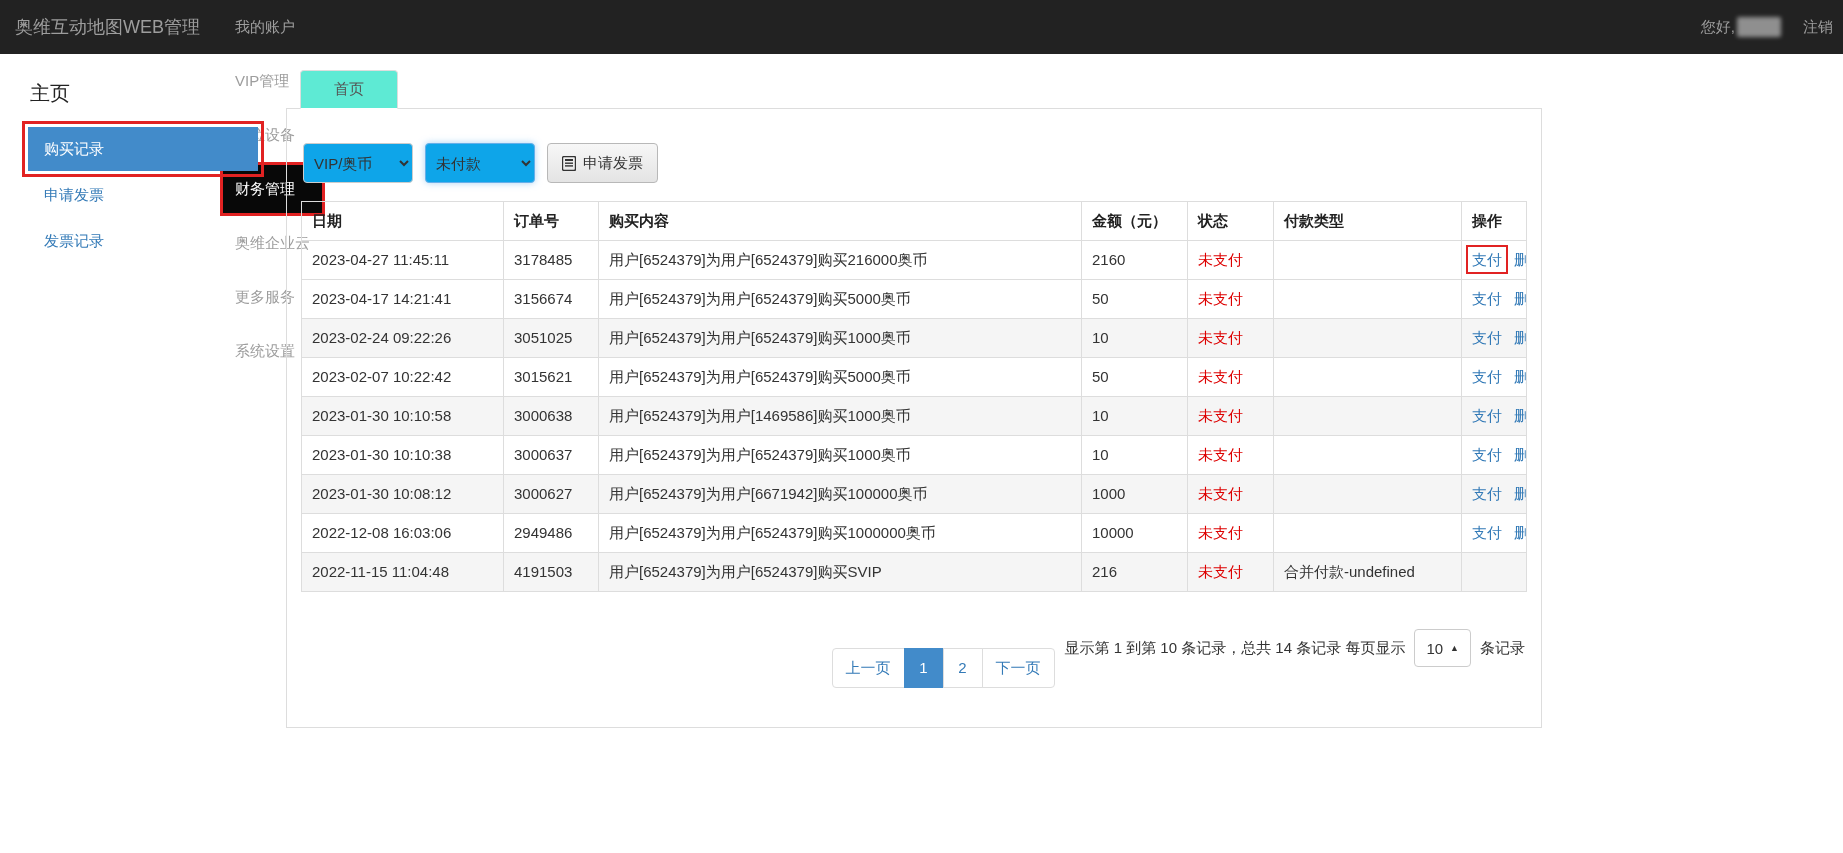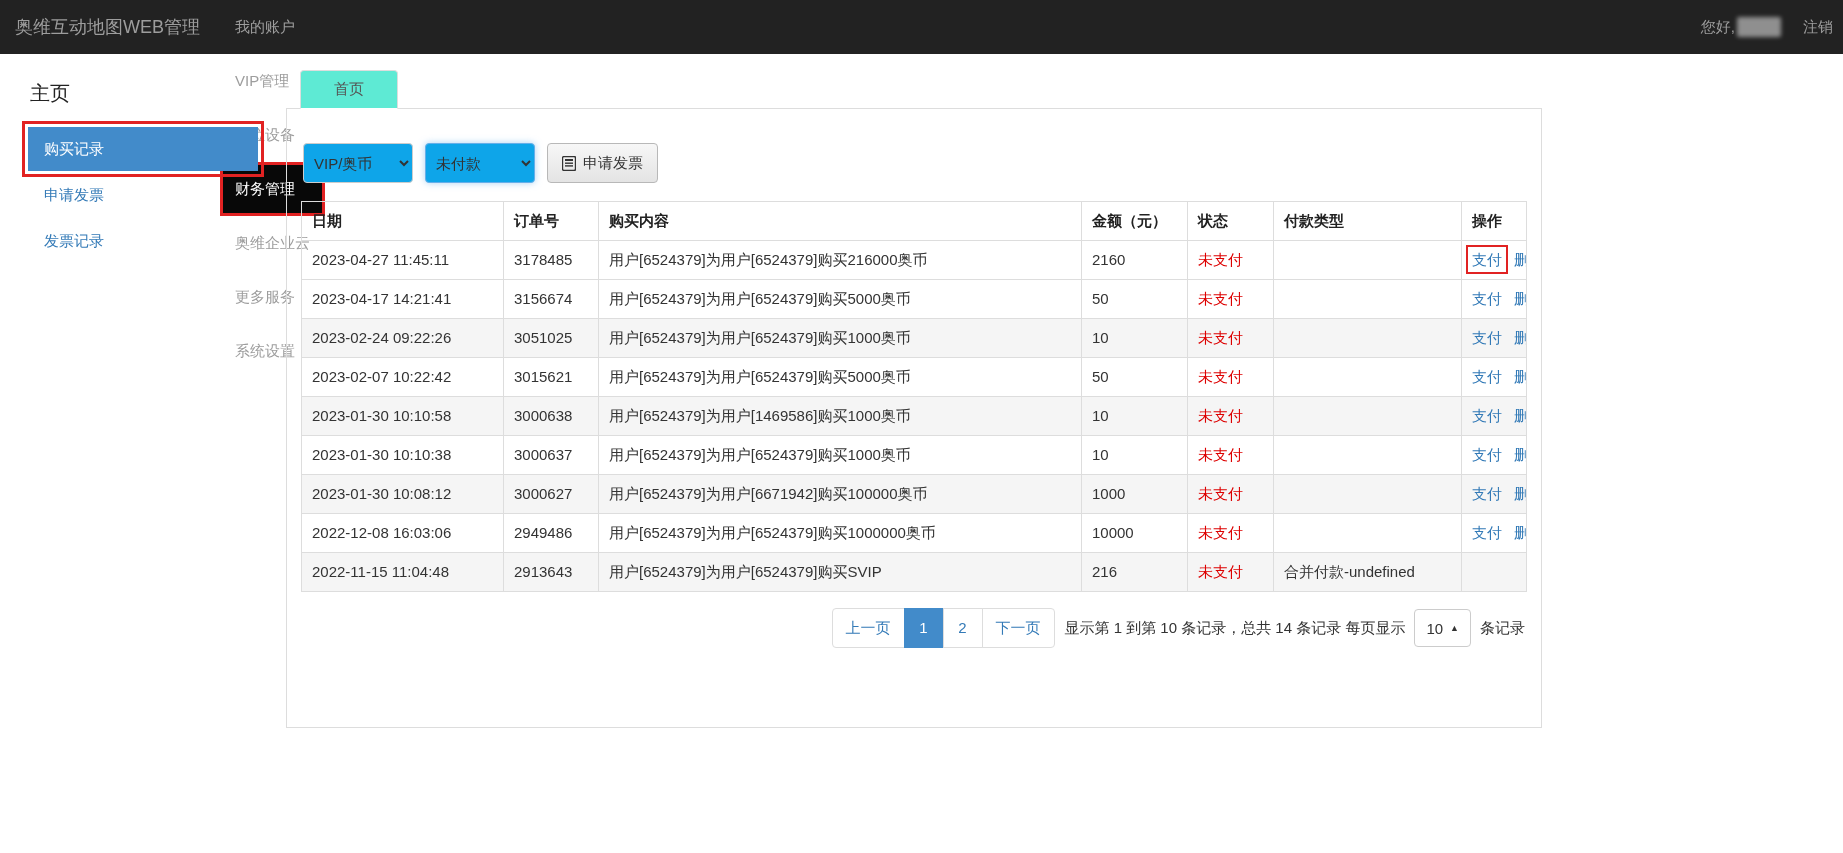--- a/index.html
+++ b/index.html
@@ -59,21 +59,21 @@
   .col-status { width:86px; }
   .col-paytype { width:188px; }
   .num { text-align:right; }
   .status-cell { color:var(--status-red); }
   .actions-cell a { color:var(--link-blue); margin-right:12px; }
   .actions-cell a:last-child { margin-right:8px; }
   .pay-annotated { outline:2px solid var(--annotation-red); outline-offset:4px; }
 
   
   .pager-row { display:flex; align-items:center; justify-content:flex-end; gap:10px; margin-top:16px; padding-right:2px; }
-  .pagination { display:flex; }
+  .pagination { display:flex;margin-top:40px; }
   .page-btn { min-width:40px; padding:0 13px; height:40px; line-height:38px; text-align:center; border:1px solid #ddd; margin-left:-1px; background:#fff; color:var(--link-blue); font-size:15px; cursor:pointer; }
   .page-btn:first-child { border-radius:4px 0 0 4px; margin-left:0; }
   .page-btn:last-child { border-radius:0 4px 4px 0; }
   .page-btn.active { background:var(--accent-blue); border-color:var(--accent-blue); color:#fff; }
   .page-info { display:flex; align-items:center; gap:9px; color:#333; font-size:15px; }
   .per-page { height:38px; padding:0 11px; border:1px solid #ccc; border-radius:4px; background:#fff; font-size:15px; color:#333; display:flex; align-items:center; gap:7px; cursor:pointer; }
   .caret-up { font-size:9px; color:#333; }
 </style>
 </head>
 <body>
@@ -216,21 +216,21 @@
               <td>2022-12-08 16:03:06</td>
               <td>2949486</td>
               <td>用户[6524379]为用户[6524379]购买1000000奥币</td>
               <td class="num">10000</td>
               <td class="status-cell">未支付</td>
               <td></td>
               <td class="actions-cell"><a>支付</a><a>删除</a></td>
             </tr>
             <tr>
               <td>2022-11-15 11:04:48</td>
-              <td>2913643</td>
+              <td>4191503</td>
               <td>用户[6524379]为用户[6524379]购买SVIP</td>
               <td class="num">216</td>
               <td class="status-cell">未支付</td>
               <td>合并付款-undefined</td>
               <td class="actions-cell"></td>
             </tr>
           </tbody>
       </table>
 
       <div class="pager-row">

